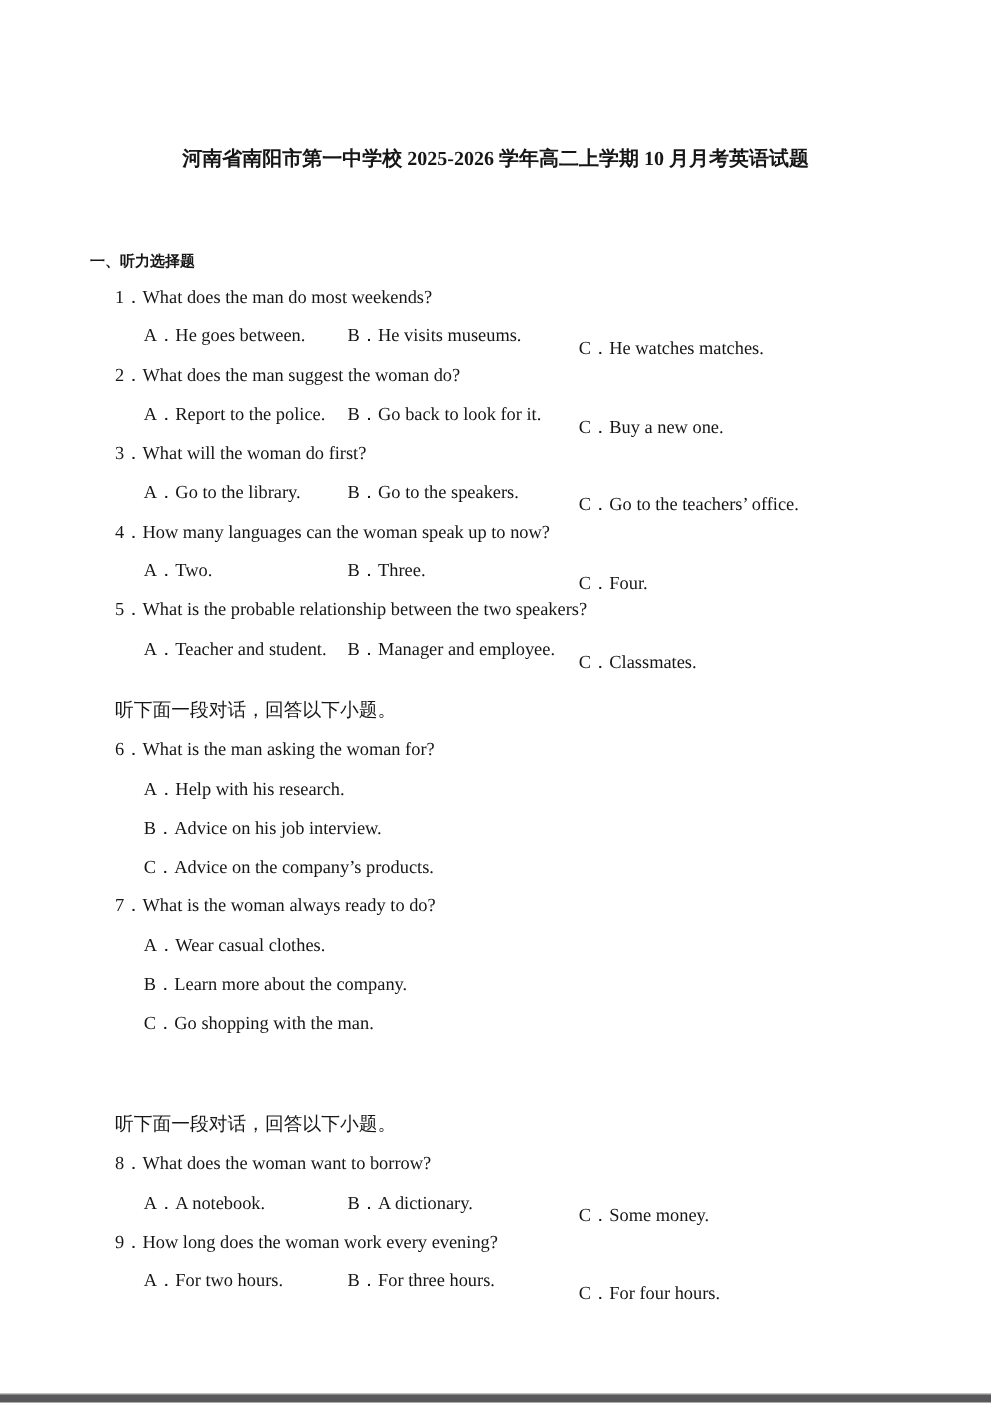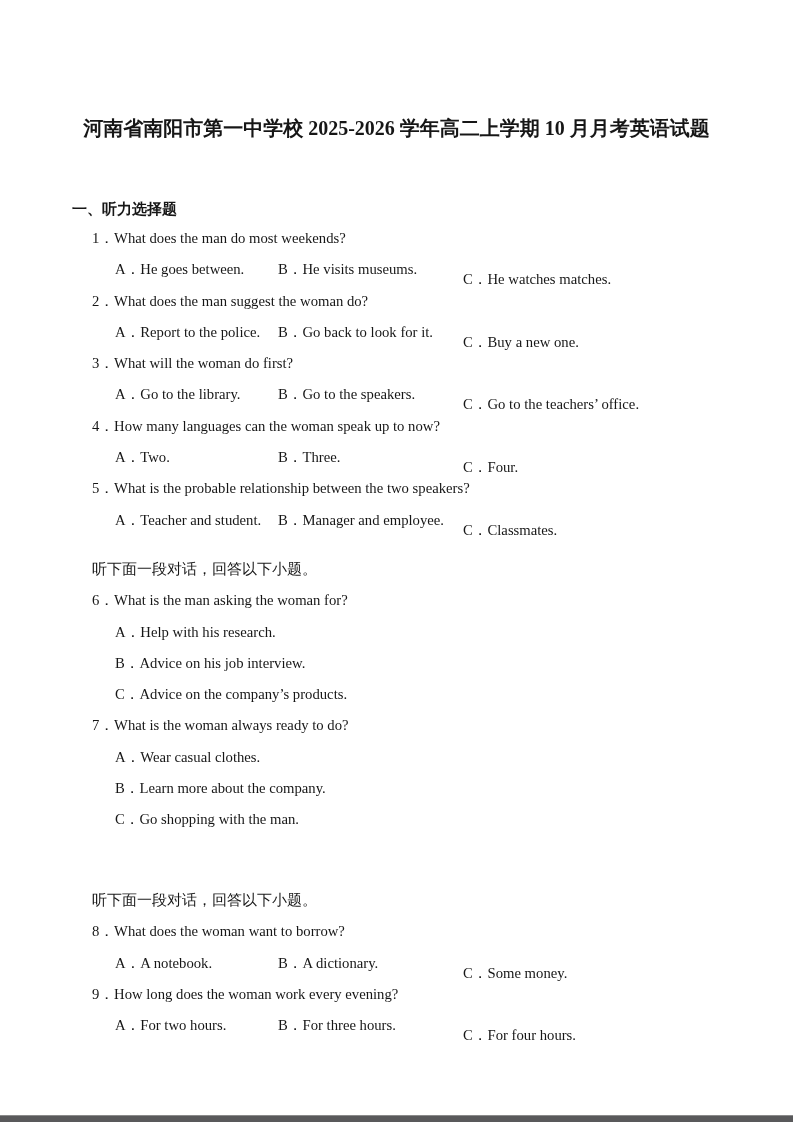--- a/index.html
+++ b/index.html
@@ -12,30 +12,30 @@
     font-family: "Liberation Serif", "DejaVu Serif", serif;
     color: #161616;
   }
   .title {
     position: absolute;
     top: 115px;
     left: 0;
     width: 793px;
     margin: 0;
     text-align: center;
-    font-size: 20px;
+    font-size: 16px;
     font-weight: bold;
     line-height: 26px;
   }
   .section-heading {
     position: absolute;
     top: 200px;
     left: 72px;
     margin: 0;
-    font-size: 15px;
+    font-size: 12px;
     font-weight: bold;
     line-height: 18px;
   }
   .content {
     position: absolute;
     top: 223px;
     left: 0;
     width: 793px;
     box-sizing: border-box;
     padding-left: 92px;

